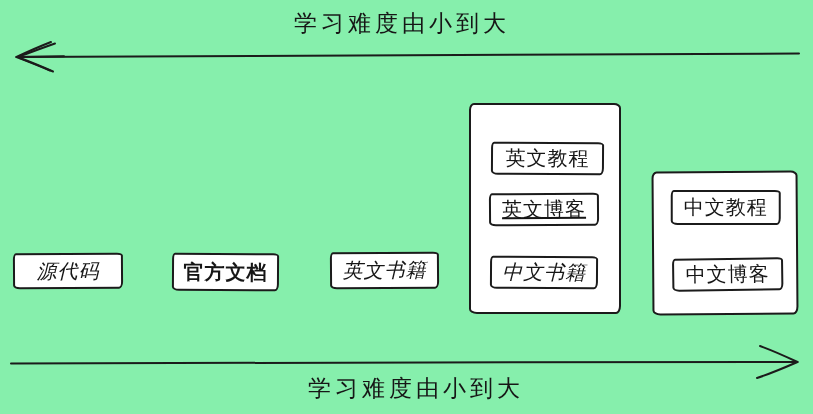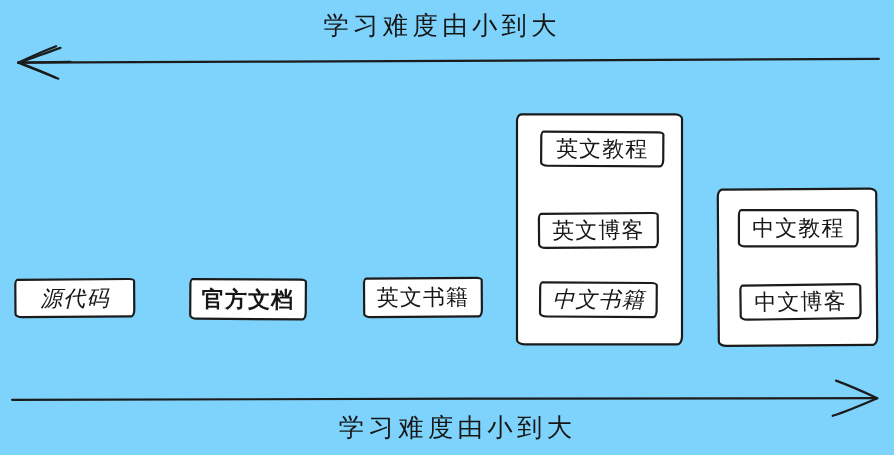--- a/index.html
+++ b/index.html
@@ -4,21 +4,21 @@
 <style>
   html, body {
     margin: 0;
     padding: 0;
     background: #ffffff;
   }
   .canvas {
     position: relative;
     width: 813px;
     height: 414px;
-    background: #7dd3fc;
+    background: #86efac;
     font-family: "Liberation Sans", "DejaVu Sans", sans-serif;
     color: #161616;
     overflow: hidden;
   }
   .arrows {
     position: absolute;
     left: 0;
     top: 0;
     pointer-events: none;
   }
@@ -49,26 +49,26 @@
   }
   .group {
     border-radius: 5px 7px 5px 8px / 7px 5px 8px 5px;
   }
   .tilt-a { transform: rotate(-0.4deg); }
   .tilt-b { transform: rotate(0.35deg); }
 
   
   .box-source   { left: 13px;  top: 253px; width: 110px; height: 36px; font-style: italic; }
   .box-official { left: 172px; top: 253px; width: 107px; height: 38px; font-weight: bold; }
-  .box-enbook   { left: 330px; top: 252px; width: 109px; height: 37px; }
+  .box-enbook   { left: 330px; top: 252px; width: 109px; height: 37px; font-style: italic; }
 
   
   .group-1 { left: 469px; top: 103px; width: 152px; height: 211px; }
-  .group-1 .box-entut  { left: 20px; top: 14px;  width: 113px; height: 33px; }
-  .group-1 .box-enblog { left: 18px; top: 88px;  width: 110px; height: 33px; }
+  .group-1 .box-entut  { left: 20px; top: 37px;  width: 113px; height: 33px; }
+  .group-1 .box-enblog { left: 18px; top: 88px;  width: 110px; height: 33px; text-decoration: underline; }
   .group-1 .box-cnbook { left: 19px; top: 151px; width: 108px; height: 33px; font-style: italic; }
 
   
   .group-2 { left: 652px; top: 171px; width: 146px; height: 144px; }
   .group-2 .box-cntut  { left: 17px; top: 17px; width: 110px; height: 35px; text-align: right; }
   .group-2 .box-cnblog { left: 18px; top: 85px; width: 111px; height: 33px; }
 </style>
 </head>
 <body>
 

